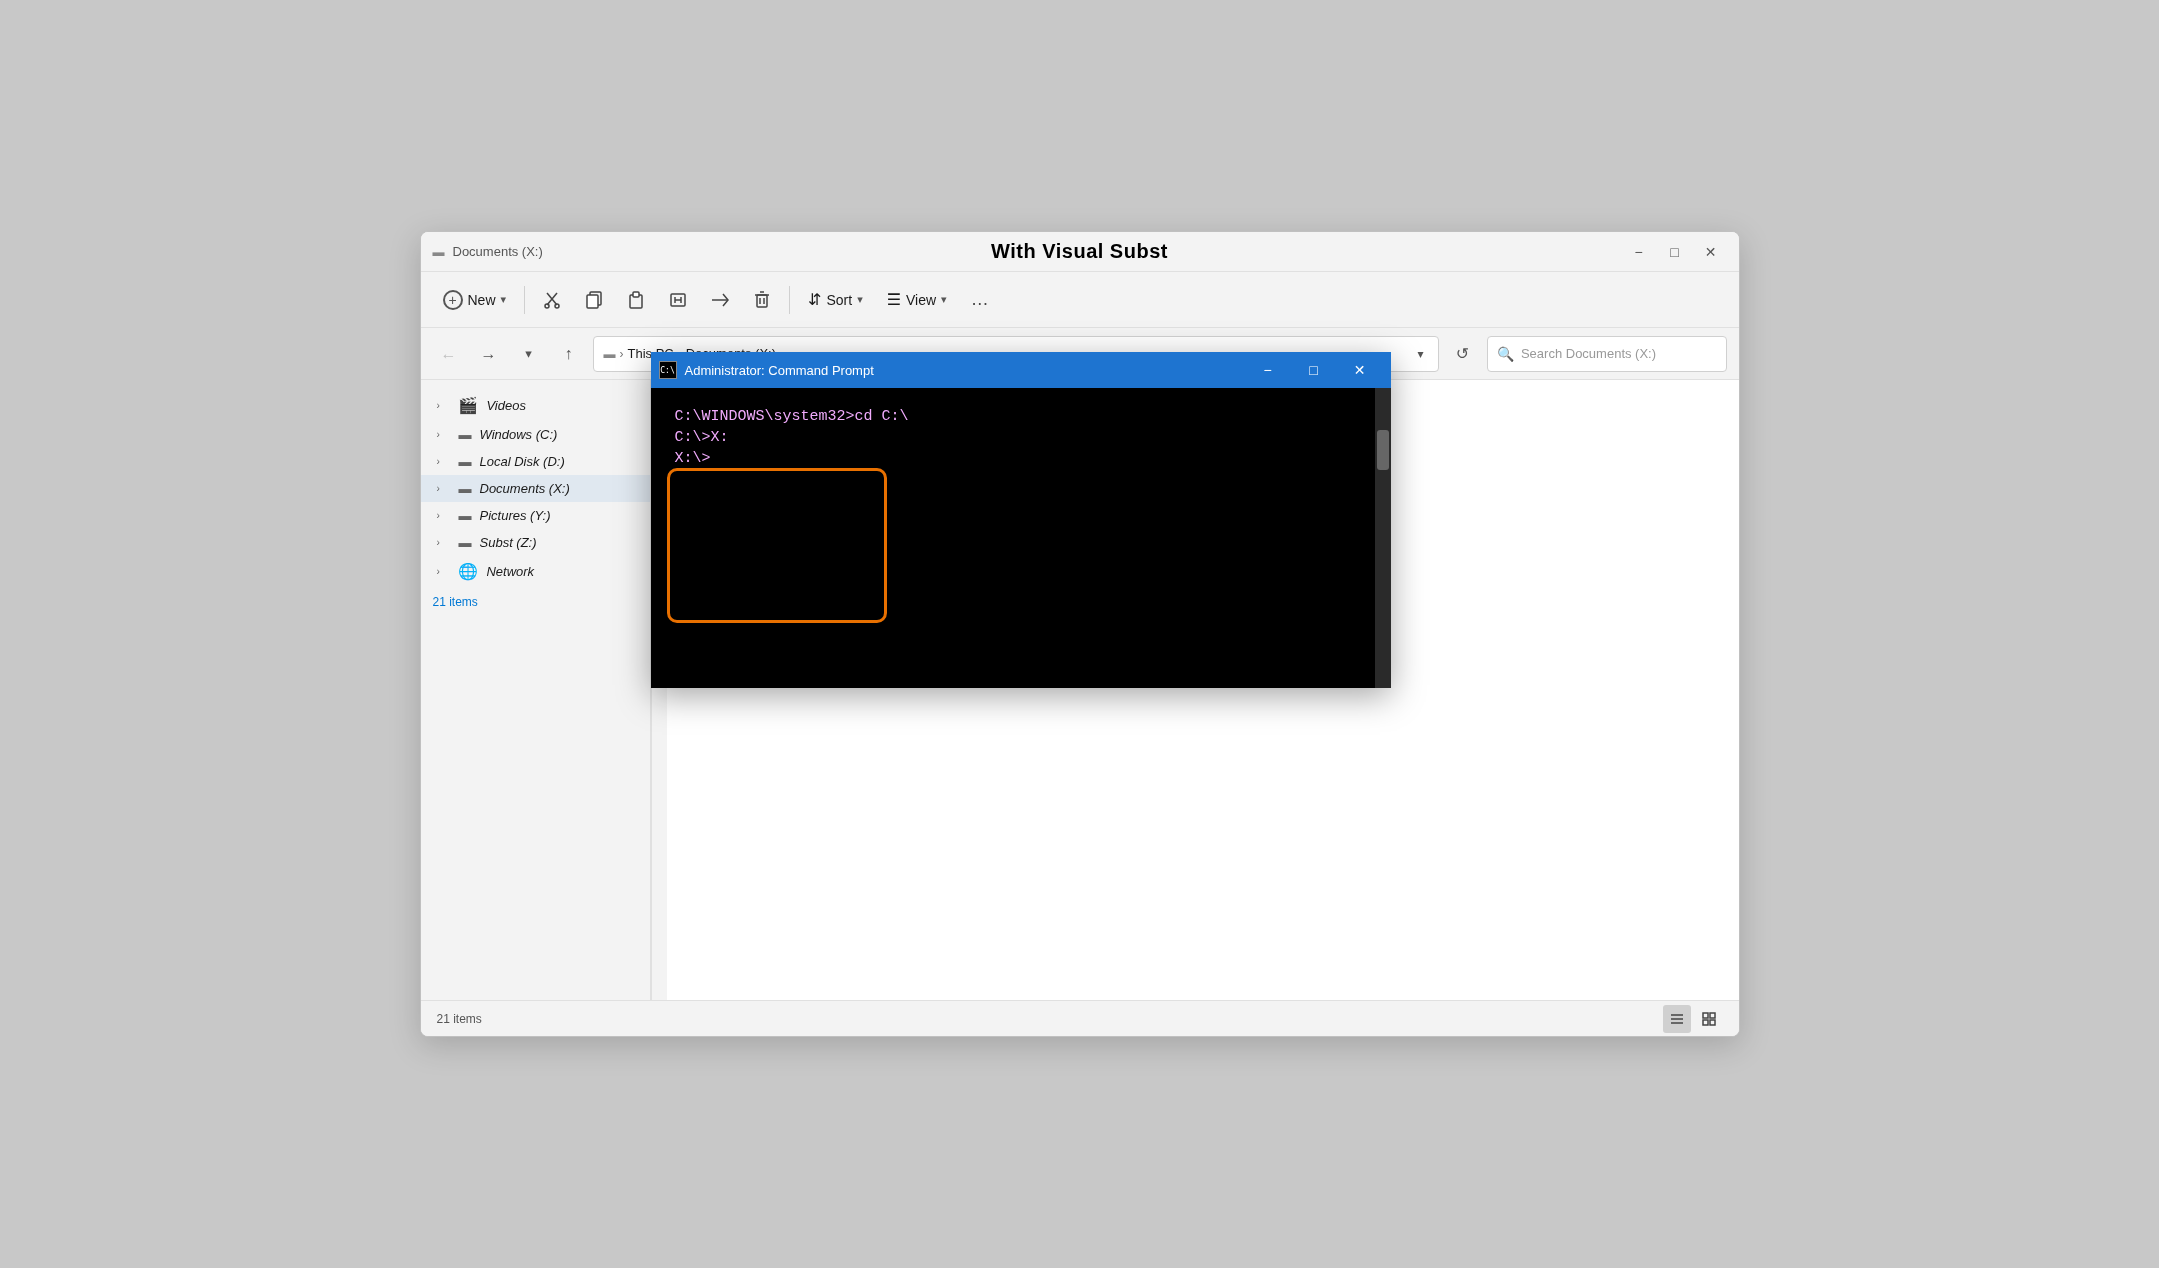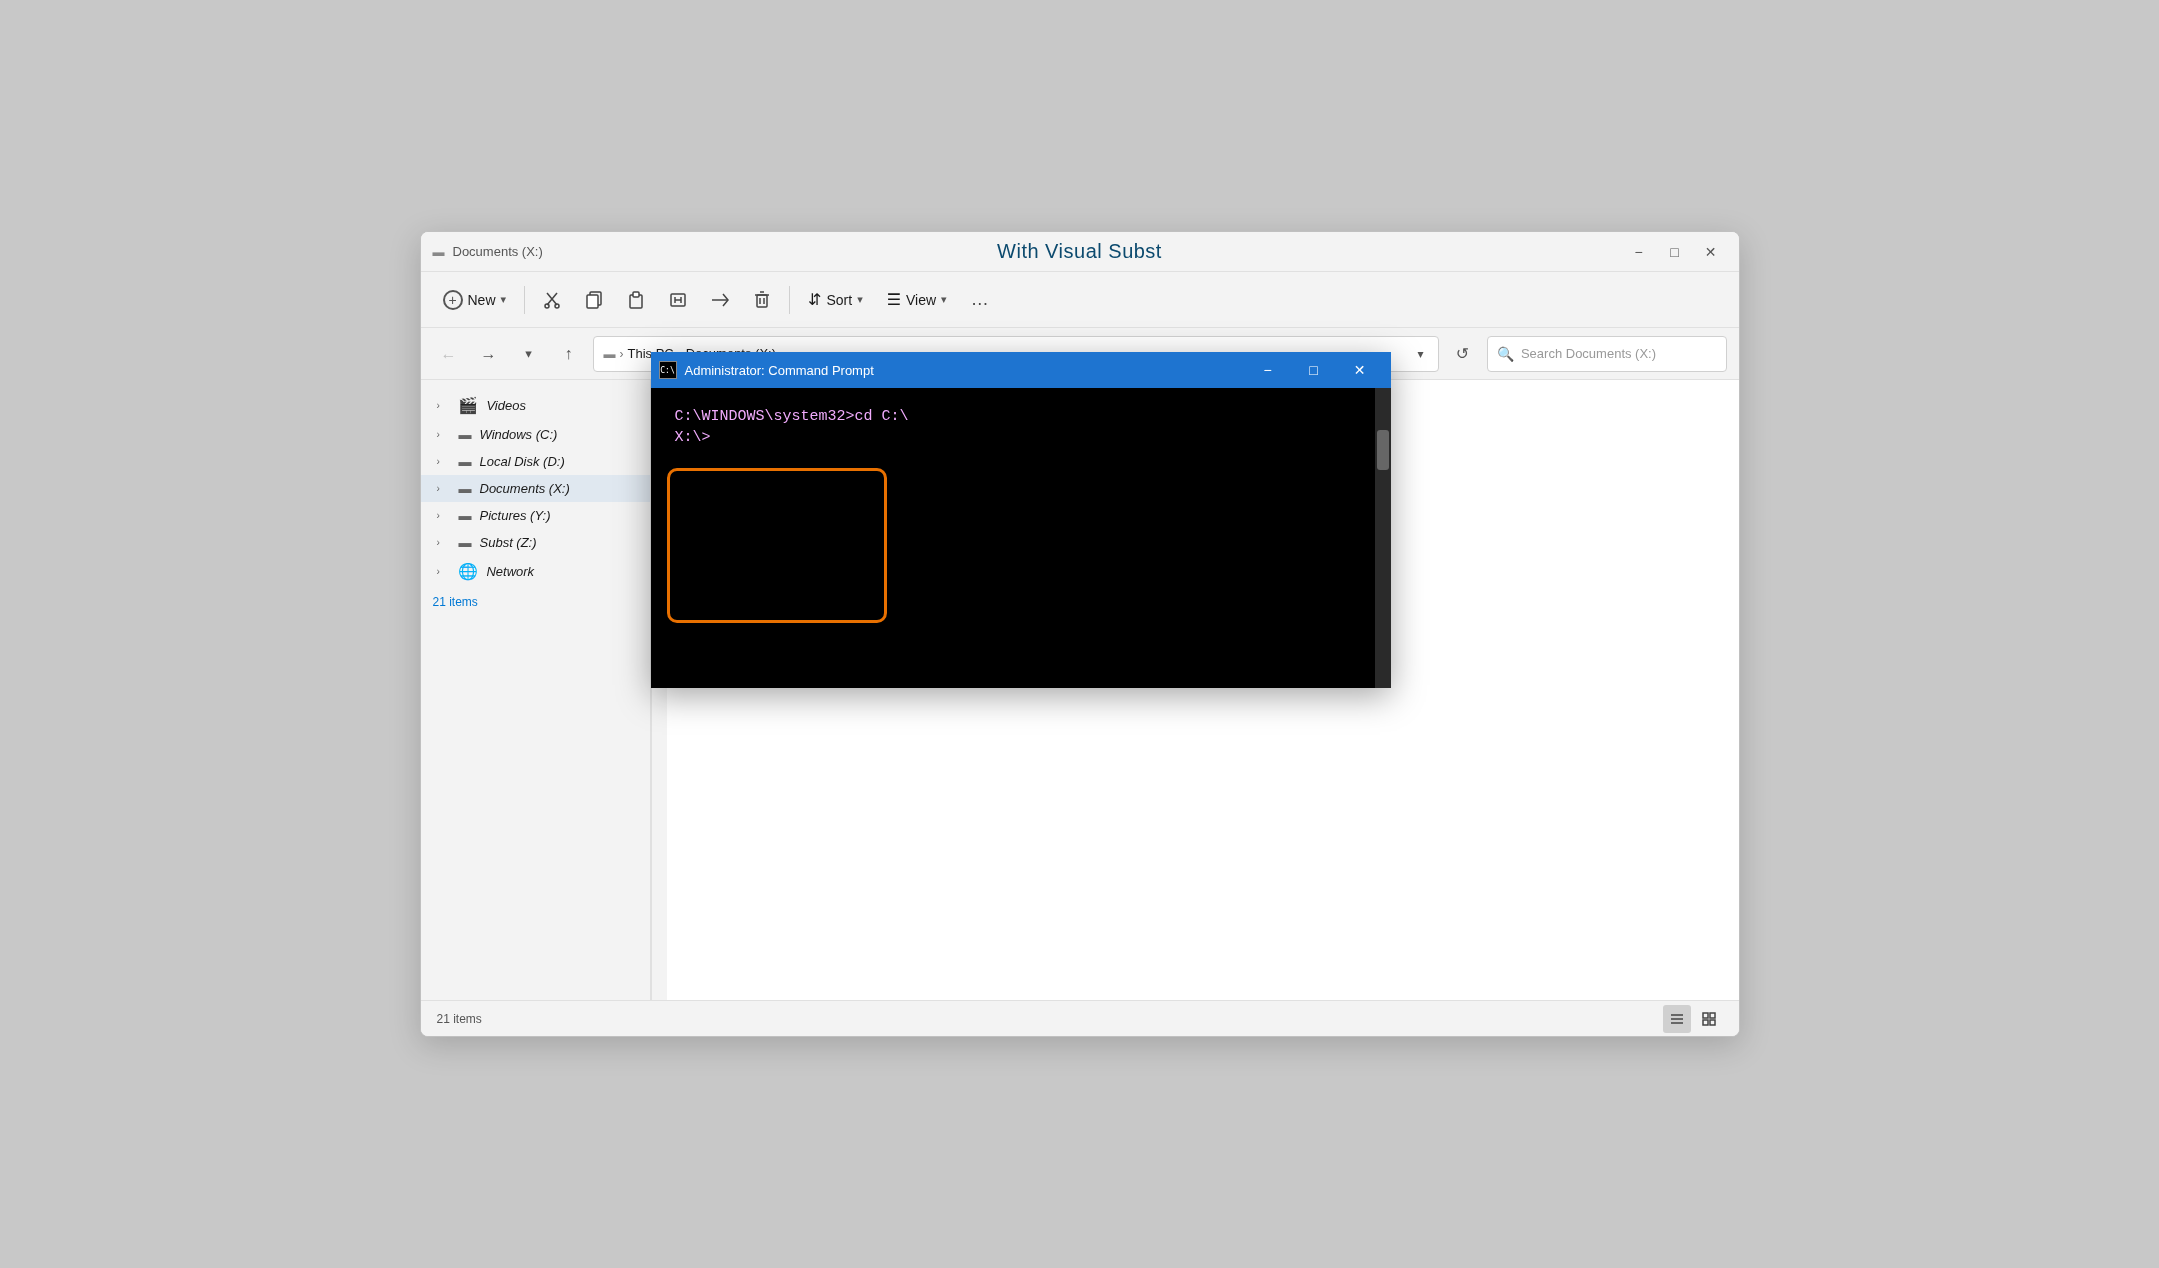--- a/index.html
+++ b/index.html
@@ -34,22 +34,22 @@
       align-items: center;
       gap: 8px;
       color: #555;
       font-size: 13px;
     }
     .title-bar-center {
       position: absolute;
       left: 50%;
       transform: translateX(-50%);
       font-size: 20px;
-      font-weight: 400;
-      color: #0c4a6e;
+      font-weight: 700;
+      color: #000000;
       letter-spacing: 0.5px;
       pointer-events: none;
     }
     .title-bar-controls {
       display: flex;
       gap: 4px;
     }
     .title-btn {
       width: 32px;
       height: 28px;
@@ -566,20 +566,21 @@
       </div>
       <div class="cmd-controls">
         <button class="cmd-btn">−</button>
         <button class="cmd-btn">□</button>
         <button class="cmd-btn close">✕</button>
       </div>
     </div>
     <div class="cmd-body">
       <div class="cmd-line">C:\WINDOWS\system32&gt;cd C:\</div>
       <div class="cmd-line"></div>
+      <div class="cmd-line">C:\&gt;X:</div>
       <div class="cmd-line"></div>
       <div class="cmd-line">X:\&gt;</div>
       <div class="cmd-highlight"></div>
       <div class="cmd-scrollbar">
         <div class="cmd-scrollbar-thumb"></div>
       </div>
     </div>
   </div>
 
   <div class="status-bar">

